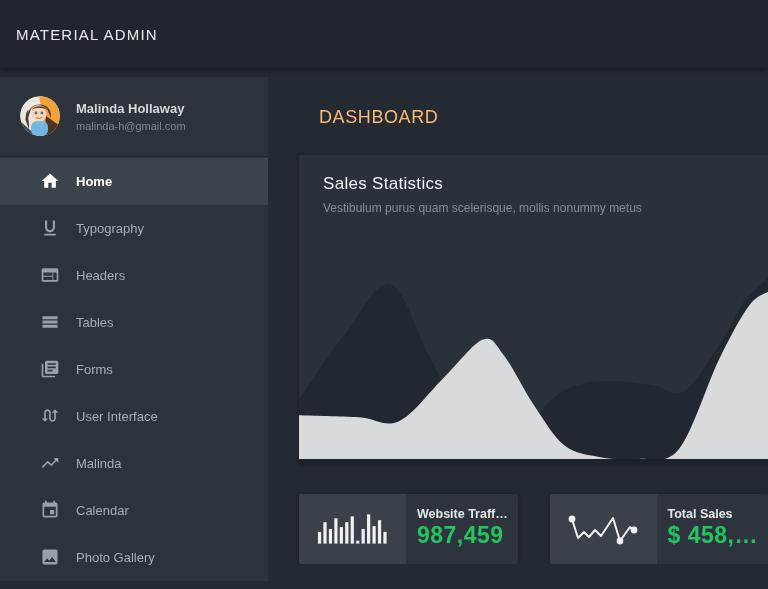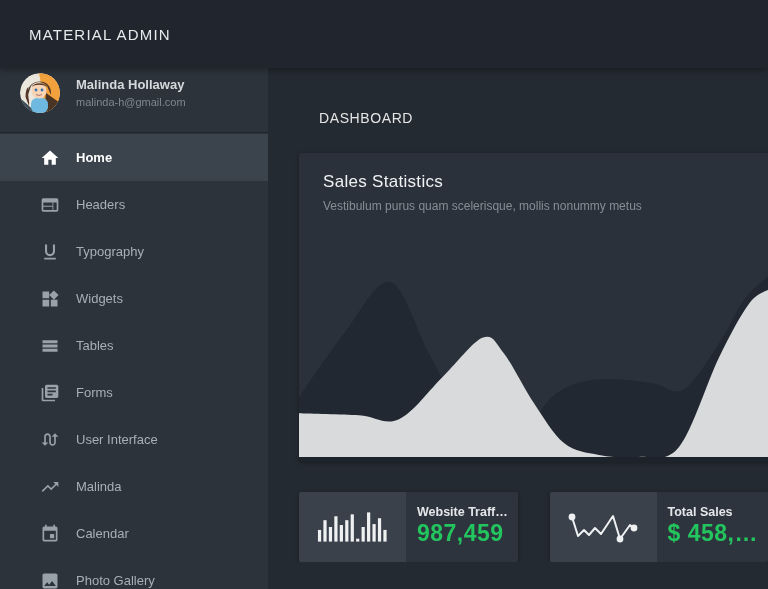--- a/index.html
+++ b/index.html
@@ -5,21 +5,21 @@
   * { margin:0; padding:0; box-sizing:border-box; }
   html,body { width:768px; height:589px; overflow:hidden; }
   body {
     font-family:"Liberation Sans", sans-serif;
     background:var(--main_bg,#242a32);
     color:#dfe3e6;
   }
   
   .header {
     height:68px; background:var(--header_bg,#21262e);
-    display:flex; align-items:center; padding-left:29px;
+    display:flex; align-items:center; padding-left:16px;
     box-shadow:0 2px 6px rgba(0,0,0,.35);
     position:relative; z-index:5;
   }
   .brand { font-size:15px; font-weight:500; letter-spacing:1.2px; color:#e7eaec; }
   
   .shell { display:flex; height:521px;align-items:center; }
   .sidebar {
     width:268px; min-width:268px; background:var(--sidebar_bg,#2c333b);
     position:relative; z-index:2;
   }
@@ -39,21 +39,21 @@
     cursor:pointer; color:#a8afb6;
   }
   .menu-item .mi-icon { width:20px; height:20px; margin-right:16px; color:#99a1a9; }
   .menu-item .mi-icon svg { width:20px; height:20px; display:block; fill:currentColor; }
   .mi-label { font-size:13px; }
   .menu-item.active { background:var(--sidebar_active_bg,#3b434c); color:#ffffff; }
   .menu-item.active .mi-icon { color:#ffffff; }
   .menu-item.active .mi-label { font-weight:700; }
   
   .page-title {
-    margin:14px 0 0 51px; font-size:14px; letter-spacing:.6px; color:#e5e5e5;
+    margin:14px 0 0 51px; font-size:18px; letter-spacing:.6px; color:#fdba74;
   }
   .card {
     margin:27px 0 0 31px; width:520px; background:var(--card_bg,#2a313a);
     border-radius:2px; box-shadow:0 1px 4px rgba(0,0,0,.3);
   }
   .card-head { padding:19px 24px 0 24px; }
   .card-title { font-size:17px; letter-spacing:.3px; color:#eff1f3; font-weight:400; }
   .card-sub { font-size:12px; color:#868e95; margin-top:7px; }
   .chart-wrap { margin-top:45px; height:199px; }
   .chart-wrap svg { width:469px; height:199px; display:block; }
@@ -124,40 +124,32 @@
         <span class="mi-icon">
           <svg viewBox="0 0 24 24">
               <path d="M10 20v-6h4v6h5v-8h3L12 3 2 12h3v8z"></path>
             </svg>
         </span>
         <span class="mi-label">Home</span>
       </div>
       <div class="menu-item">
         <span class="mi-icon">
           <svg viewBox="0 0 24 24">
+              <path d="M12 17c3.31 0 6-2.69 6-6V3h-2.5v8c0 1.93-1.57 3.5-3.5 3.5S8.5 12.93 8.5 11V3H6v8c0 3.31 2.69 6 6 6zm-7 2v2h14v-2H5z"></path>
+            </svg>
+        </span>
+        <span class="mi-label">Typography</span>
+      </div>
+      <div class="menu-item">
+        <span class="mi-icon">
+          <svg viewBox="0 0 24 24">
               <path d="M20 4H4c-1.1 0-1.99.9-1.99 2L2 18c0 1.1.9 2 2 2h16c1.1 0 2-.9 2-2V6c0-1.1-.9-2-2-2zm-5 14H4v-4h11v4zm0-5H4V9h11v4zm5 5h-4V9h4v9z"></path>
             </svg>
         </span>
         <span class="mi-label">Headers</span>
-      </div>
-      <div class="menu-item">
-        <span class="mi-icon">
-          <svg viewBox="0 0 24 24">
-              <path d="M12 17c3.31 0 6-2.69 6-6V3h-2.5v8c0 1.93-1.57 3.5-3.5 3.5S8.5 12.93 8.5 11V3H6v8c0 3.31 2.69 6 6 6zm-7 2v2h14v-2H5z"></path>
-            </svg>
-        </span>
-        <span class="mi-label">Typography</span>
-      </div>
-      <div class="menu-item">
-        <span class="mi-icon">
-          <svg viewBox="0 0 24 24">
-              <path d="M13 13v8h8v-8h-8zM3 21h8v-8H3v8zM3 3v8h8V3H3zm13.66-1.31L11 7.34 16.66 13l5.66-5.66-5.66-5.65z"></path>
-            </svg>
-        </span>
-        <span class="mi-label">Widgets</span>
       </div>
       <div class="menu-item">
         <span class="mi-icon">
           <svg viewBox="0 0 24 24">
               <path d="M3 5h18v3.6H3zM3 10.2h18v3.6H3zM3 15.4h18V19H3z"></path>
             </svg>
         </span>
         <span class="mi-label">Tables</span>
       </div>
       <div class="menu-item">

